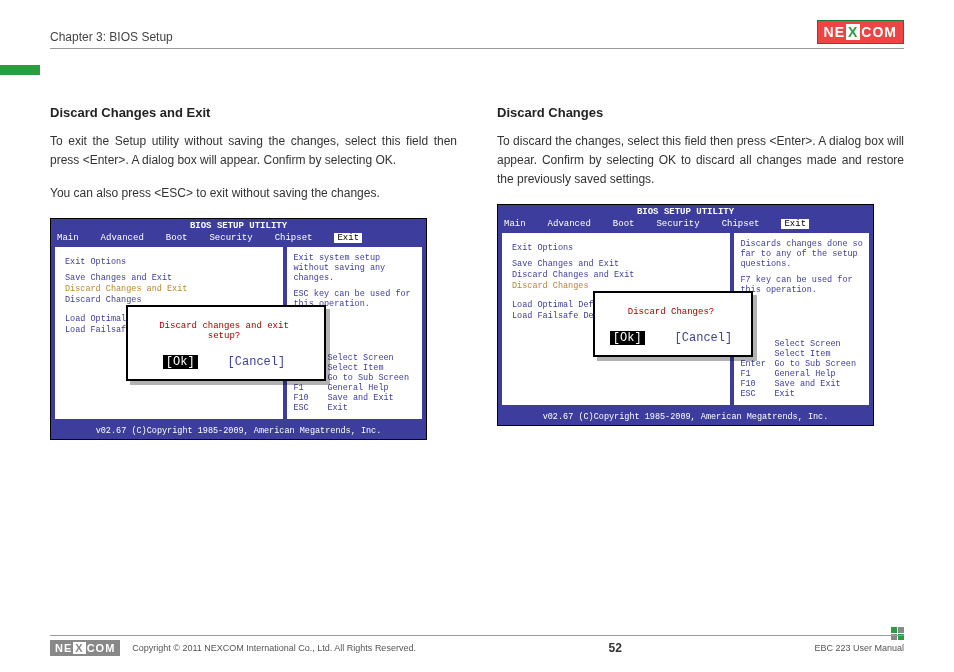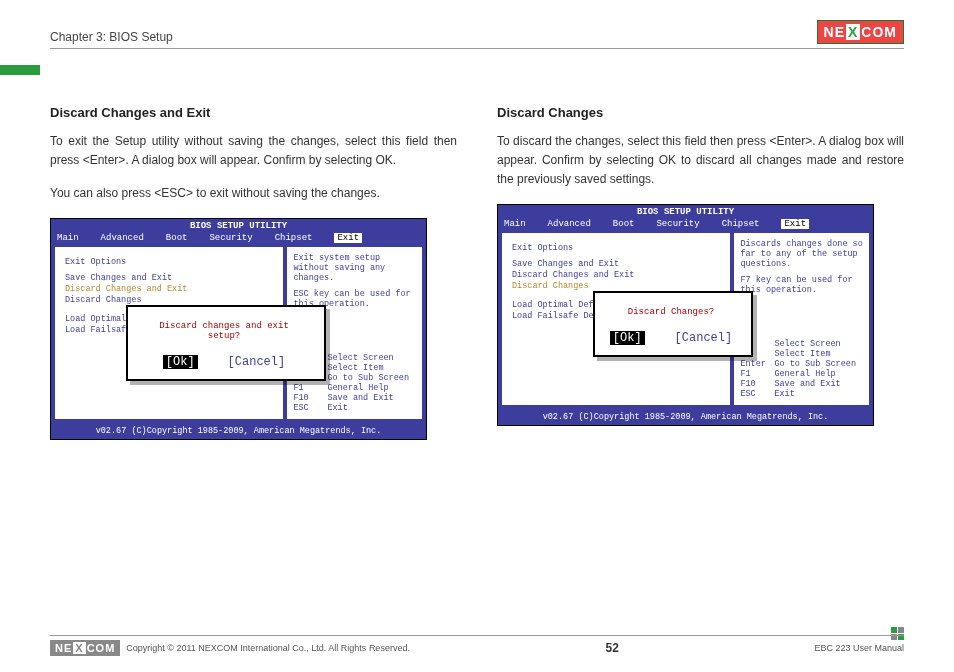--- a/index.html
+++ b/index.html
@@ -197,19 +197,19 @@
 </div>
 
 <div class="deco">
   <div class="d1"></div>
     <div class="d2"></div>
     <div class="d3"></div>
     <div class="d4"></div>
 </div>
 
 <div class="footer">
-  <div style="display:flex;align-items:center;gap:6px;">
+  <div style="display:flex;align-items:center;gap:12px;">
     <span class="footer-logo">NE<span class="x">X</span>COM</span>
     <span>Copyright © 2011 NEXCOM International Co., Ltd. All Rights Reserved.</span>
   </div>
   <span class="page-num">52</span>
   <span>EBC 223 User Manual</span>
 </div>
 
 </body></html>

